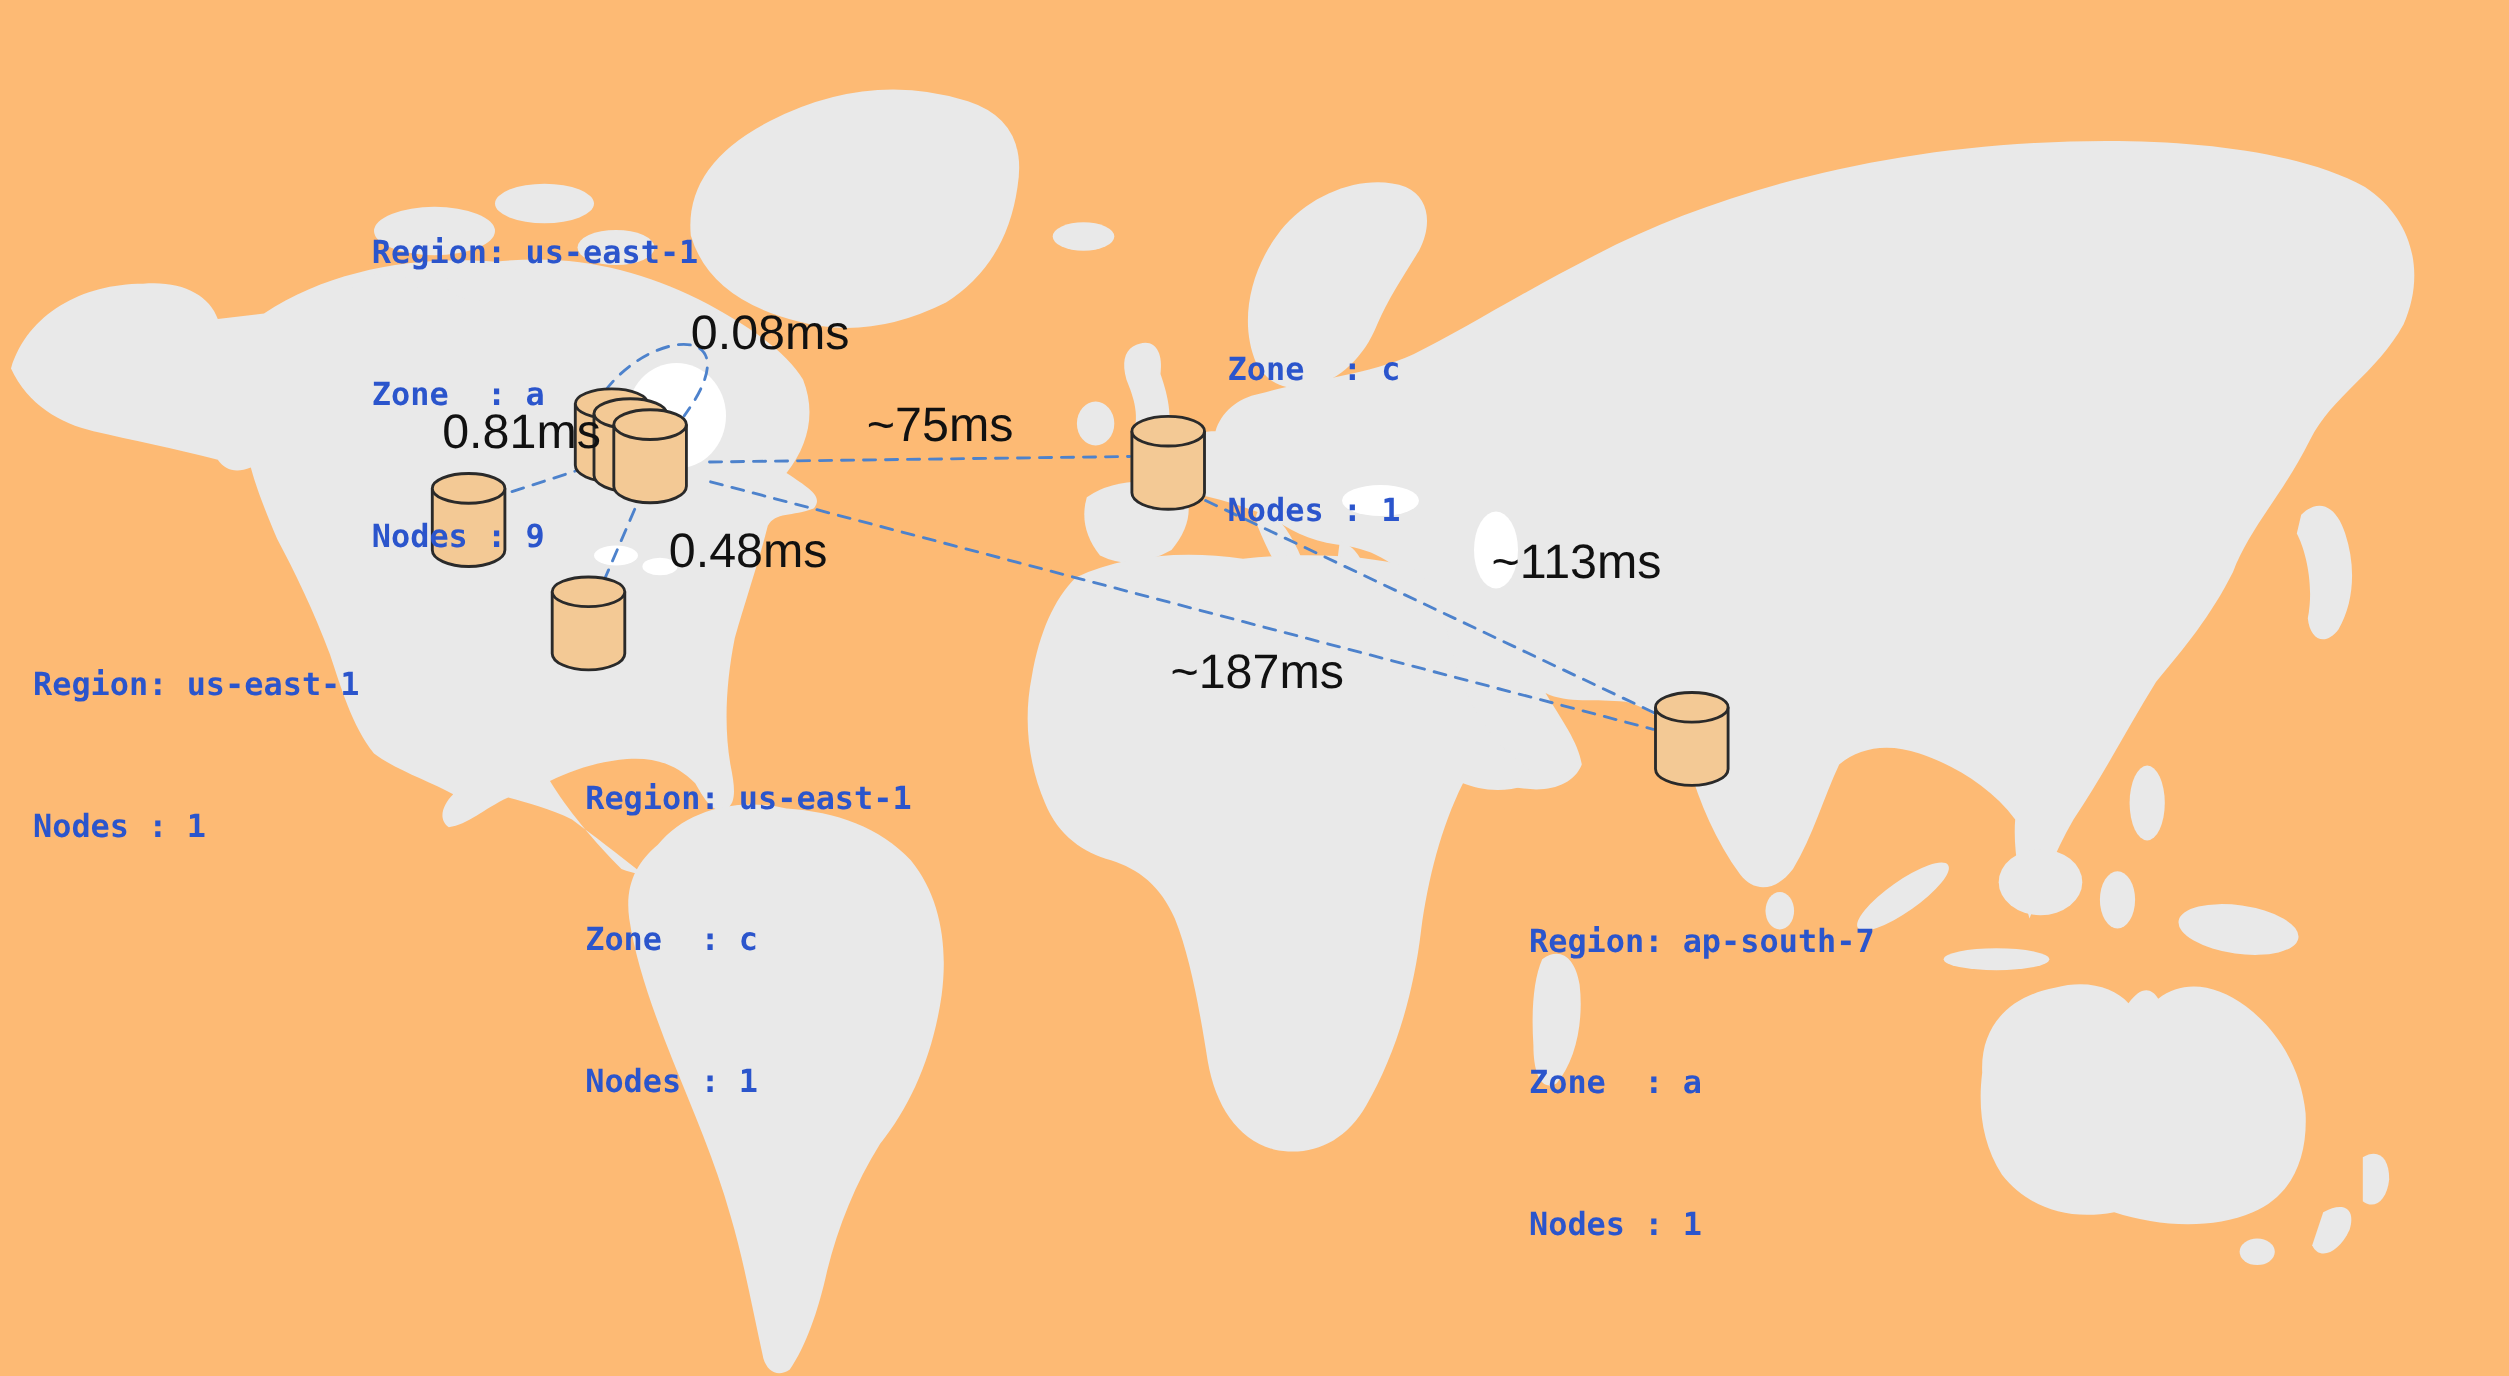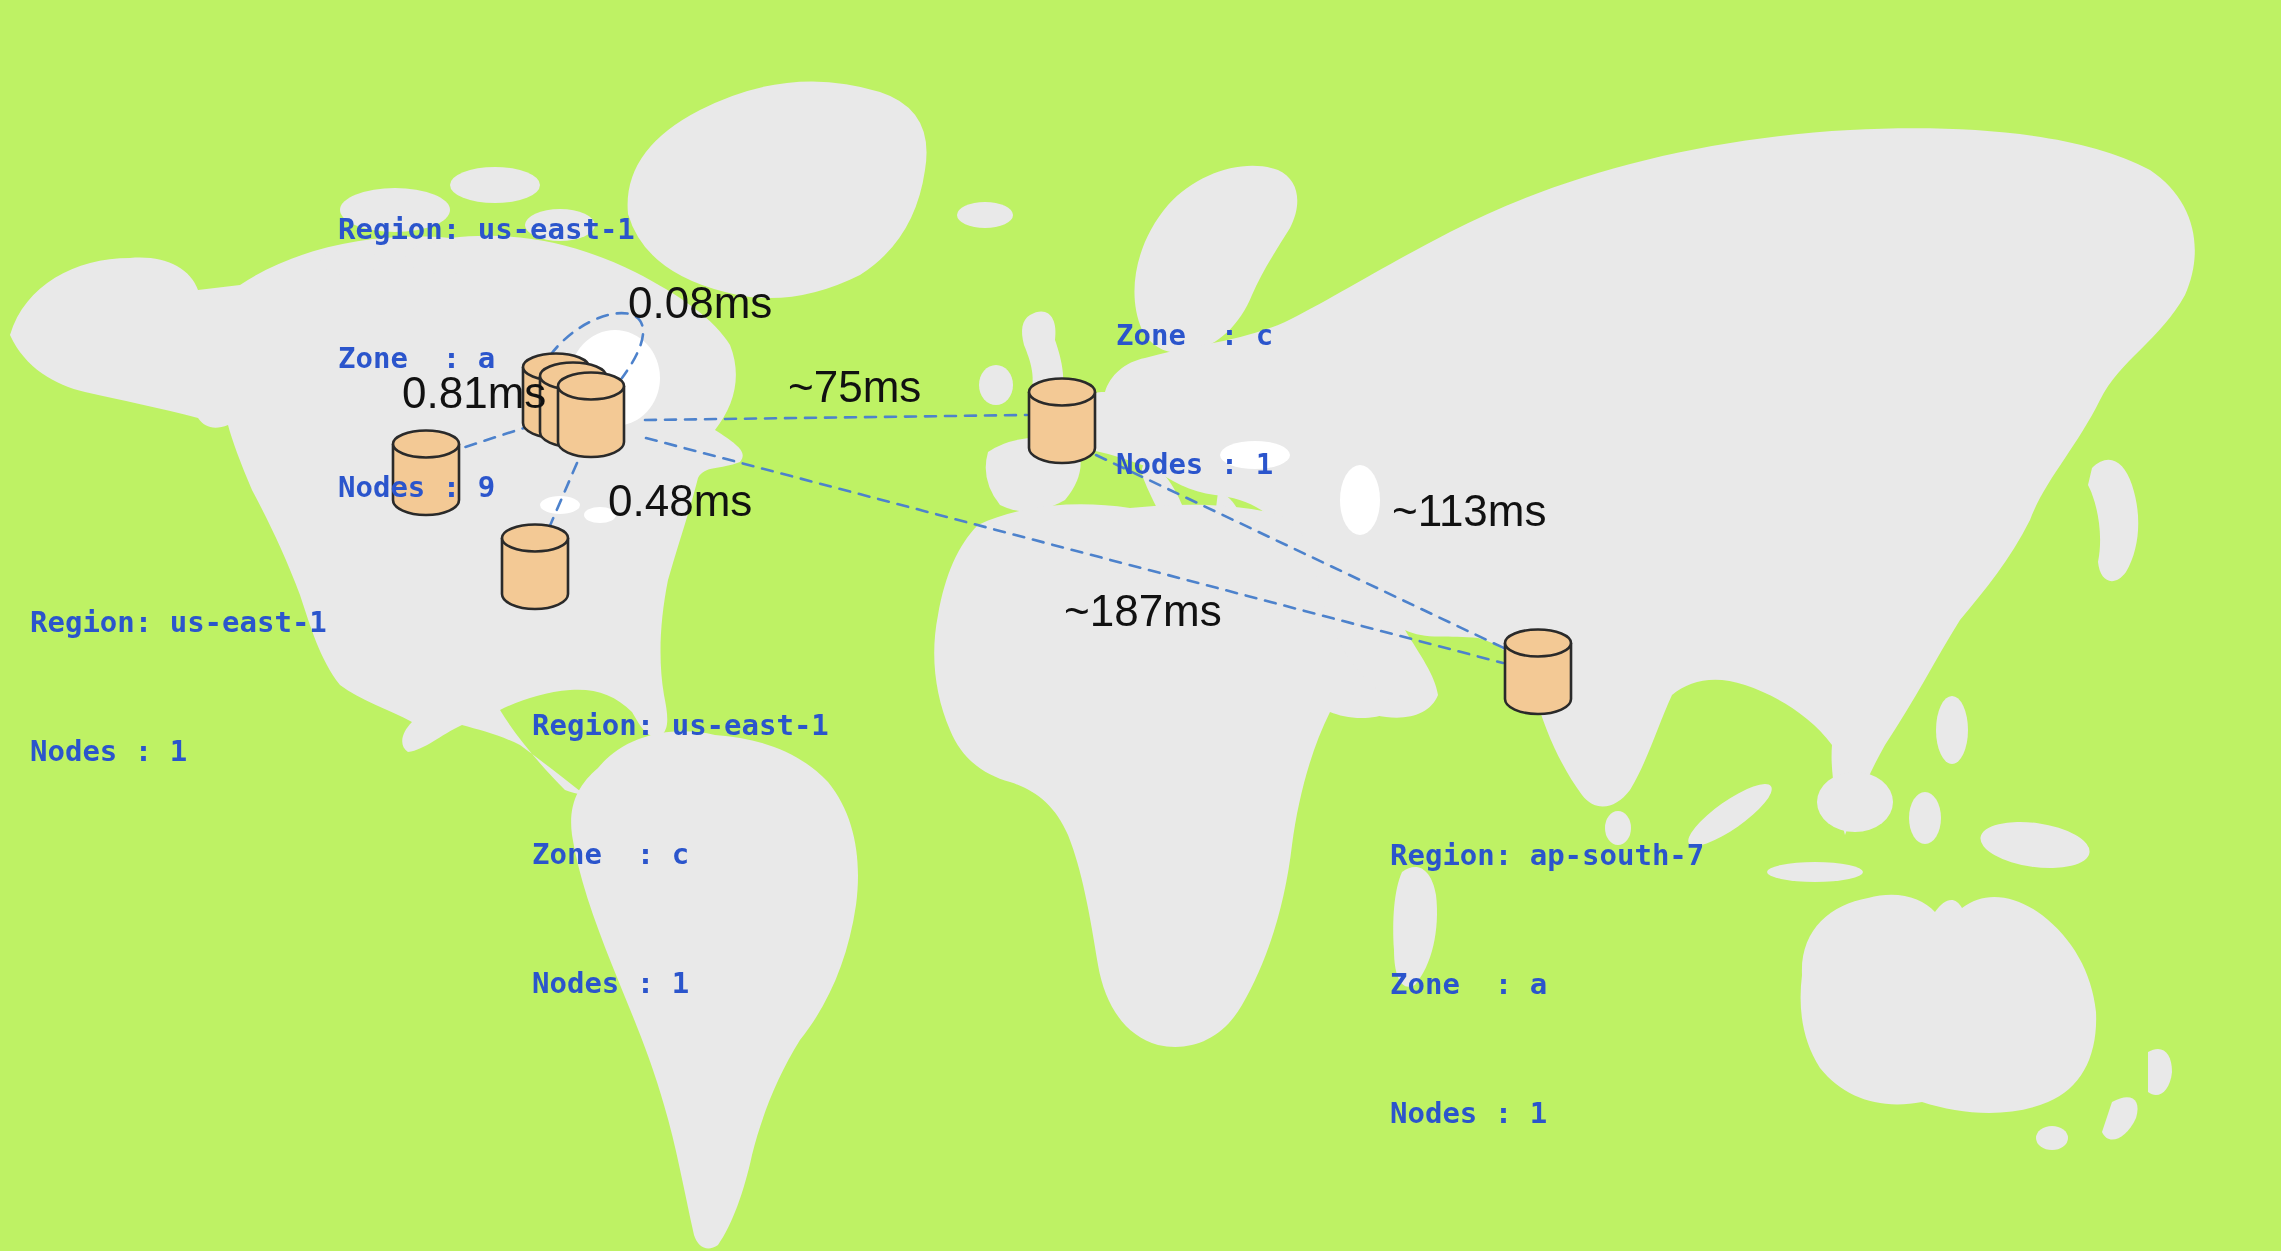--- a/index.html
+++ b/index.html
@@ -1,16 +1,16 @@
 <!DOCTYPE html>
 <html><head>
 <meta charset="utf-8">
 <style>
   html,body{margin:0;padding:0;background:#ffffff;}
-  .stage{position:relative;width:2281px;height:1251px;background:#bef264;overflow:hidden;
+  .stage{position:relative;width:2281px;height:1251px;background:#fdba74;overflow:hidden;
          font-family:"Liberation Sans",sans-serif;text-decoration:underline;}
   .layer{position:absolute;left:0;top:0;}
   .region-label{position:absolute;font-family:"DejaVu Sans Mono",monospace;font-weight:bold;
                 font-size:29px;line-height:43px;color:#2B55CC;white-space:pre;}
   .latency-label{position:absolute;font-family:"Liberation Sans",sans-serif;font-weight:500;
                  font-size:44px;color:#111111;}
   .node{position:absolute;}
 </style>
 </head>
 <body>
@@ -178,16 +178,16 @@
   <div class="region-label" style="left:1390px;top:748px;">
     <div>Region: ap-south-7</div>
     <div>Zone  : a</div>
     <div>Nodes : 1</div>
   </div>
 
   <div class="latency-label" style="left:628px;top:278px;">0.08ms</div>
   <div class="latency-label" style="left:402px;top:368px;">0.81ms</div>
   <div class="latency-label" style="left:608px;top:476px;">0.48ms</div>
   <div class="latency-label" style="left:788px;top:362px;">~75ms</div>
-  <div class="latency-label" style="left:1392px;top:486px;">~113ms</div>
+  <div class="latency-label" style="left:1356px;top:486px;">~113ms</div>
   <div class="latency-label" style="left:1064px;top:586px;">~187ms</div>
 
 </div>
 
 </body></html>

